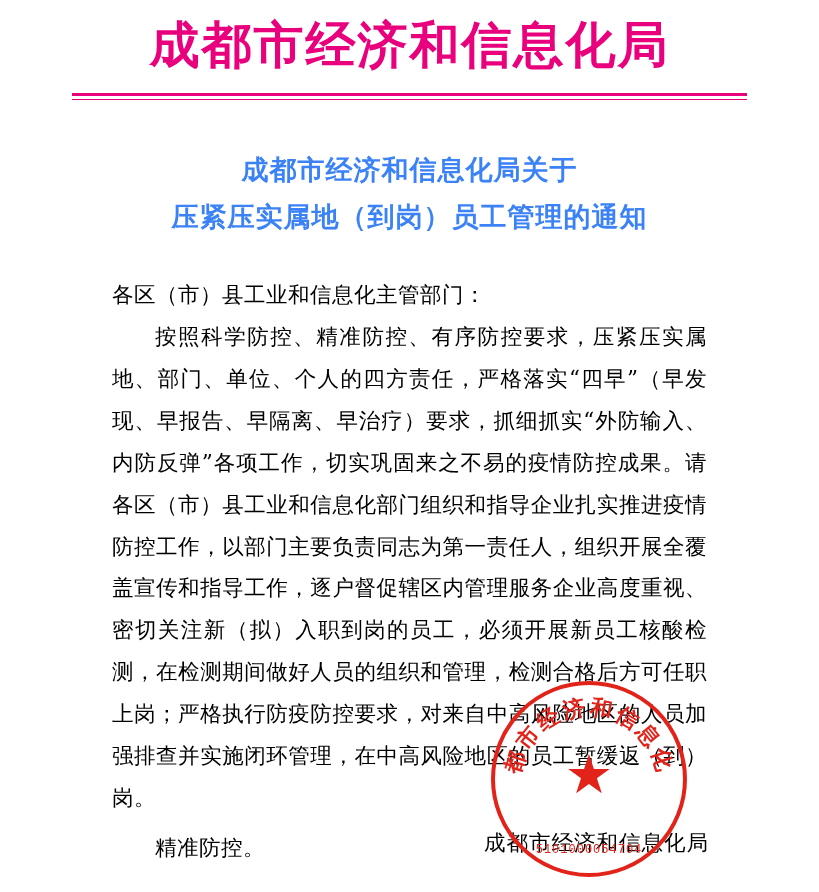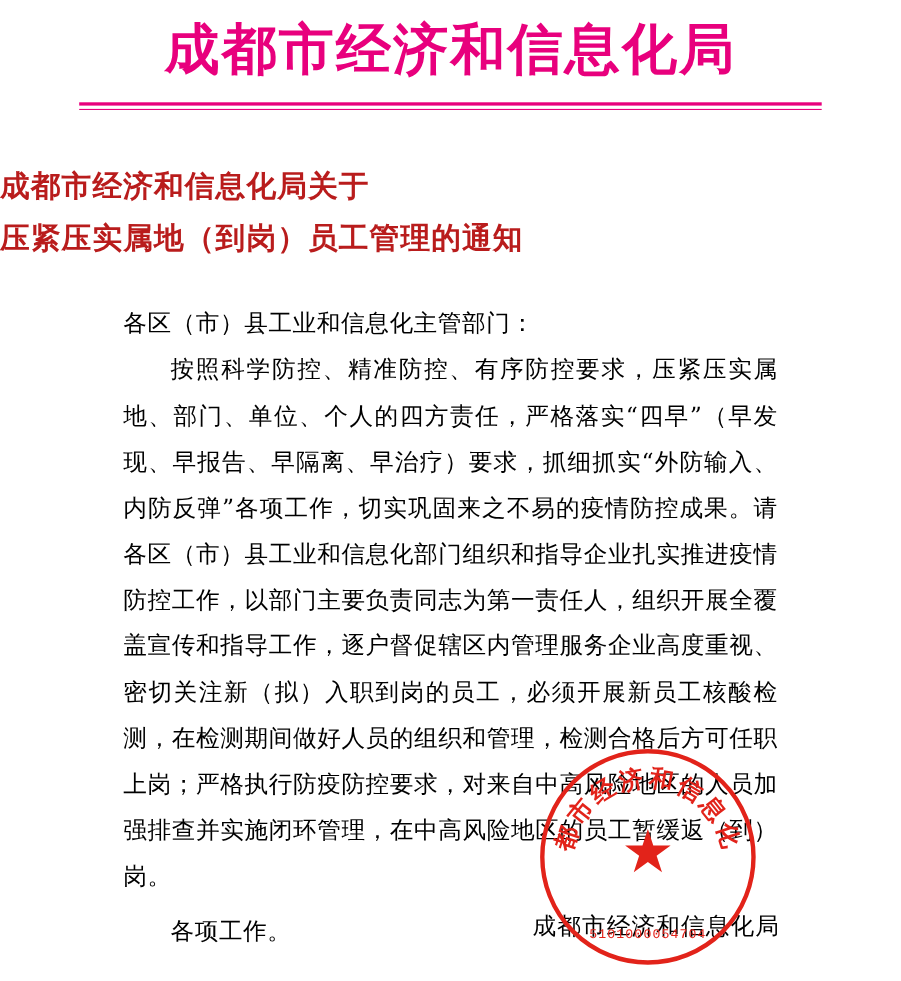--- a/index.html
+++ b/index.html
@@ -46,25 +46,26 @@
     height: 3px;
   }
   .rule-thin {
     height: 1px;
     background: #e8007d;
   }
 
   
   .doc-title {
     margin-top: 46px;
+    text-align: center;
     font-family: "DejaVu Serif", serif;
     font-weight: bold;
     font-size: 27px;
     line-height: 1.75;
-    color: #b91c1c;
+    color: #3b82f6;
     letter-spacing: 1px;
   }
   .doc-title .line {
     display: block;
     white-space: nowrap;
   }
 
   
   .body-wrap {
     margin: 34px 112px 0 112px;
@@ -160,21 +161,21 @@
   </div>
 
   <div class="doc-title">
     <span class="line">成都市经济和信息化局关于</span>
     <span class="line">压紧压实属地（到岗）员工管理的通知</span>
   </div>
 
   <div class="body-wrap">
     <div class="salutation">各区（市）县工业和信息化主管部门：</div>
     <div class="para">按照科学防控、精准防控、有序防控要求，压紧压实属地、部门、单位、个人的四方责任，严格落实“四早”（早发现、早报告、早隔离、早治疗）要求，抓细抓实“外防输入、内防反弹”各项工作，切实巩固来之不易的疫情防控成果。请各区（市）县工业和信息化部门组织和指导企业扎实推进疫情防控工作，以部门主要负责同志为第一责任人，组织开展全覆盖宣传和指导工作，逐户督促辖区内管理服务企业高度重视、密切关注新（拟）入职到岗的员工，必须开展新员工核酸检测，在检测期间做好人员的组织和管理，检测合格后方可任职上岗；严格执行防疫防控要求，对来自中高风险地区的人员加强排查并实施闭环管理，在中高风险地区的员工暂缓返（到）岗。</div>
-    <div class="para-notice">各项工作。</div>
+    <div class="para-notice">精准防控。</div>
   </div>
 
   <div class="sign-block">
     <div class="sign-line">成都市经济和信息化局</div>
   </div>
 
   <div class="seal">
     <div class="seal-inner">
       <svg viewBox="0 0 188 188" xmlns="http://www.w3.org/2000/svg">
         <defs>

